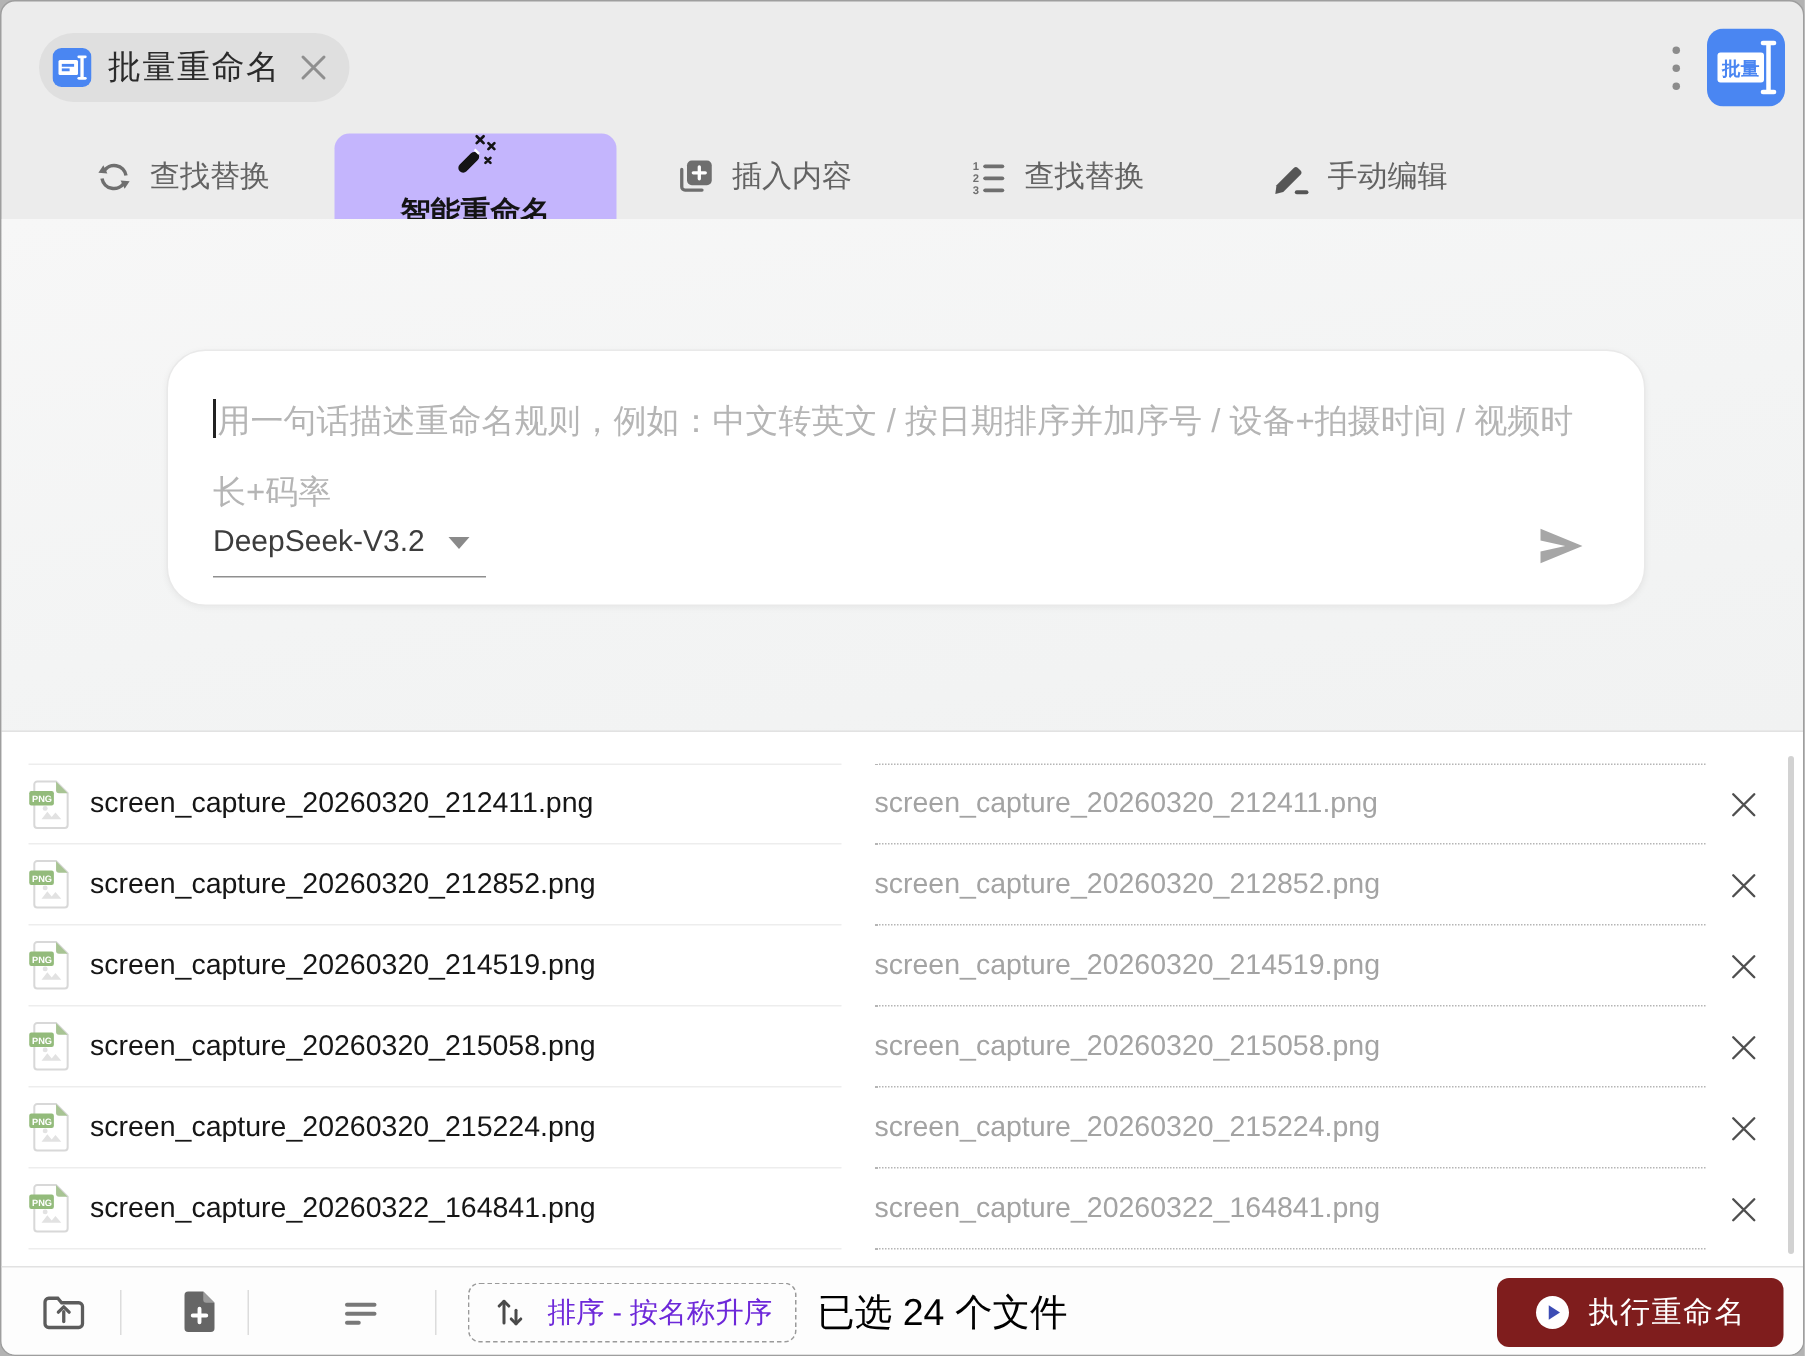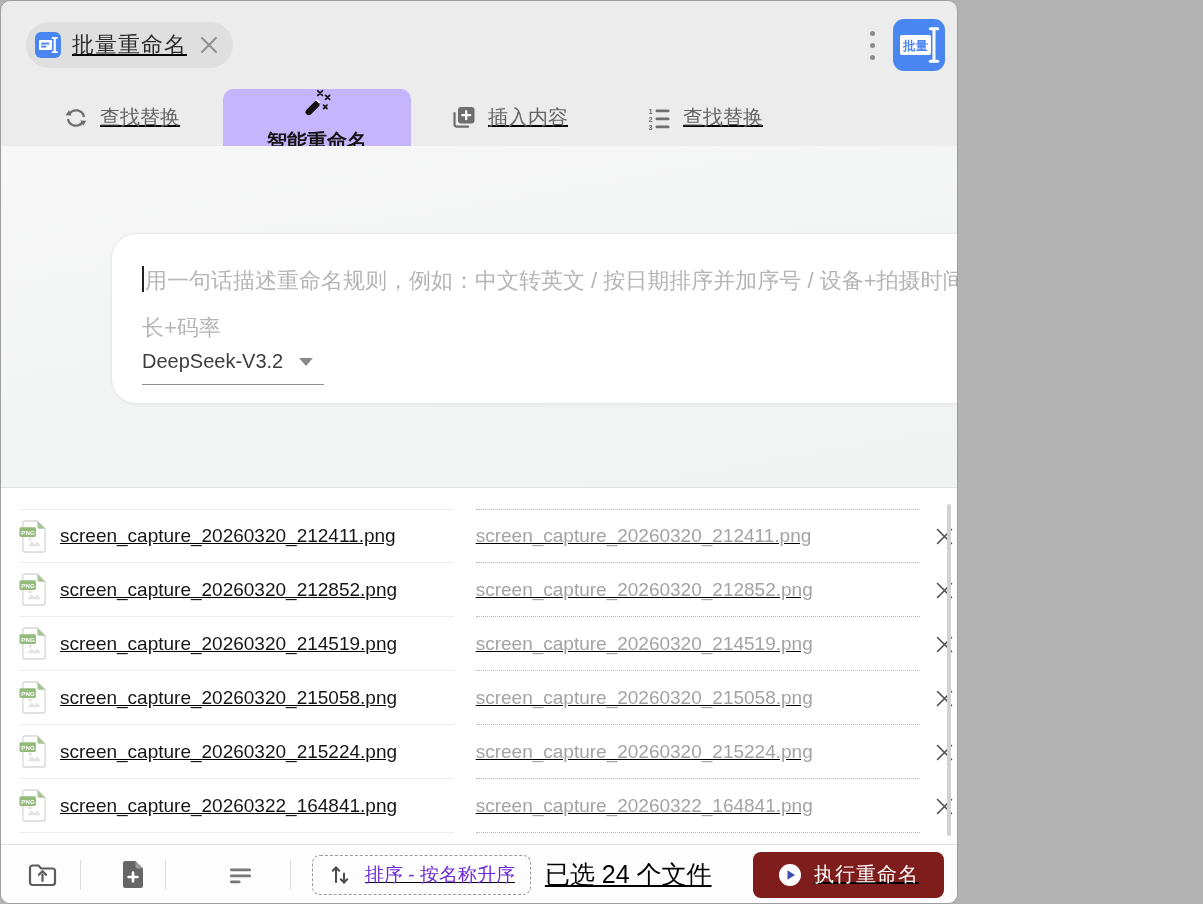--- a/index.html
+++ b/index.html
@@ -1,17 +1,17 @@
 <!DOCTYPE html>
 <html><head>
 <meta charset="utf-8">
 <style>
   html,body{margin:0;padding:0;background:#b3b3b3;font-family:"Liberation Sans","DejaVu Sans",sans-serif;}
   *{box-sizing:border-box;}
-  .window{position:relative;width:958px;height:904px;background:#ececec;border:1px solid #9e9e9e;border-radius:10px;overflow:hidden;text-decoration:underline;}
+  .window{position:relative;width:1203px;height:904px;background:#ececec;border:1px solid #9e9e9e;border-radius:10px;overflow:hidden;}
 
   
   .header{height:88px;display:flex;align-items:center;justify-content:space-between;padding:0 12px 0 25px;}
   .app-tab{height:46px;background:#dfdfdf;border-radius:23px;display:flex;align-items:center;gap:11px;padding:0 13px 0 9px;cursor:default;}
   .app-tab-label{font-size:22px;color:#2b2b2b;letter-spacing:1px;}
   .app-tab-close{display:flex;align-items:center;}
   .header-right{display:flex;align-items:center;gap:14px;}
   .kebab{display:flex;flex-direction:column;gap:7px;padding:6px 4px;cursor:pointer;}
   .kebab i{width:5px;height:5px;border-radius:50%;background:#8c8c8c;}
   .app-logo{width:52px;height:52px;cursor:pointer;}
@@ -151,20 +151,29 @@
           <text x="2.5" y="16.6" font-size="7.5" fill="#6f6f6f" font-weight="bold">2</text>
           <text x="2.5" y="24.6" font-size="7.5" fill="#6f6f6f" font-weight="bold">3</text>
           <rect x="9.5" y="4.6" width="14" height="2.6" rx="1.3" fill="#6f6f6f"></rect>
           <rect x="9.5" y="12.6" width="14" height="2.6" rx="1.3" fill="#6f6f6f"></rect>
           <rect x="9.5" y="20.6" width="14" height="2.6" rx="1.3" fill="#6f6f6f"></rect>
         </svg>
       </span>
       <span>查找替换</span>
     </div>
 
+    <div class="tab tab-manual">
+      <span class="t-icon">
+        <svg width="26" height="26" viewBox="0 0 26 26">
+          <path d="M3 18.5 L14.5 7 a2 2 0 0 1 2.8 0 l1.7 1.7 a2 2 0 0 1 0 2.8 L7.5 23 l-5.3 1.3 z" fill="#555555"></path>
+          <path d="M16.5 23.2 h6.5" stroke="#555555" stroke-width="2.6" stroke-linecap="round"></path>
+        </svg>
+      </span>
+      <span>手动编辑</span>
+    </div>
   </div>
 
   <div class="panel">
     <div class="prompt-card">
       <div class="prompt-text"><span class="text-caret"></span><span>用一句话描述重命名规则，例如：中文转英文 / 按日期排序并加序号 / 设备+拍摄时间 / 视频时长+码率</span></div>
       <div class="prompt-bottom">
         <div class="model-select">
           <span class="model-label">DeepSeek-V3.2</span>
           <span class="caret-down"></span>
         </div>

